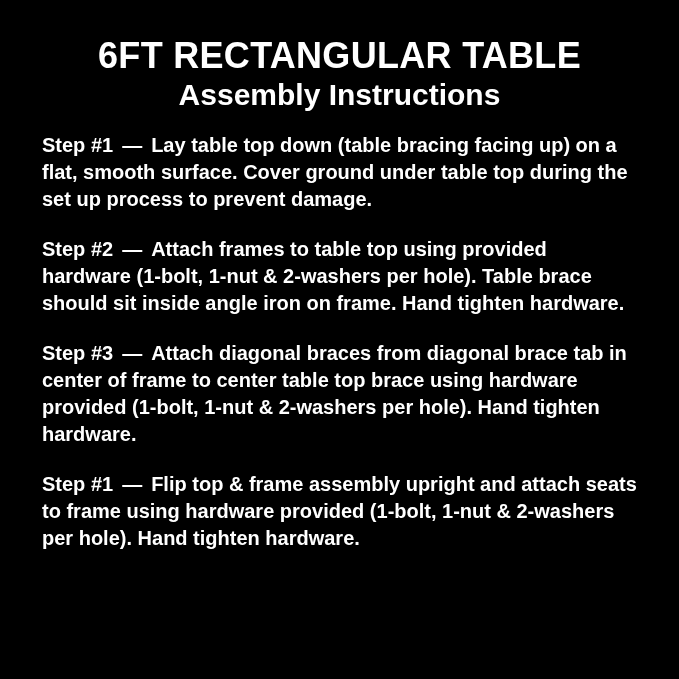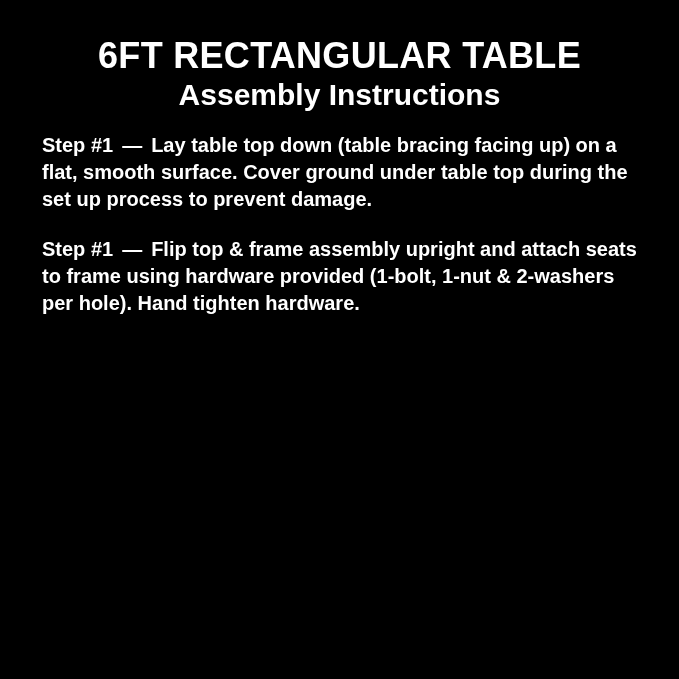--- a/index.html
+++ b/index.html
@@ -54,20 +54,22 @@
 
   <div class="header">
     <h1 class="title">6FT RECTANGULAR TABLE</h1>
     <h2 class="subtitle">Assembly Instructions</h2>
   </div>
 
   <div class="steps">
 
     <p class="step"><span>Step #1</span><span class="dash">—</span><span>Lay table top down (table bracing facing up) on a flat, smooth surface. Cover ground under table top during the set up process to prevent damage.</span></p>
 
+    <p class="step"><span>Step #2</span><span class="dash">—</span><span>Attach frames to table top using provided hardware (1-bolt, 1-nut &amp; 2-washers per hole). Table brace should sit inside angle iron on frame. Hand tighten hardware.</span></p>
 
+    <p class="step"><span>Step #3</span><span class="dash">—</span><span>Attach diagonal braces from diagonal brace tab in center of frame to center table top brace using hardware provided (1-bolt, 1-nut &amp; 2-washers per hole). Hand tighten hardware.</span></p>
 
     <p class="step"><span>Step #1</span><span class="dash">—</span><span>Flip top &amp; frame assembly upright and attach seats to frame using hardware provided (1-bolt, 1-nut &amp; 2-washers per hole). Hand tighten hardware.</span></p>
 
 
   </div>
 
 </div>
 
 </body></html>

